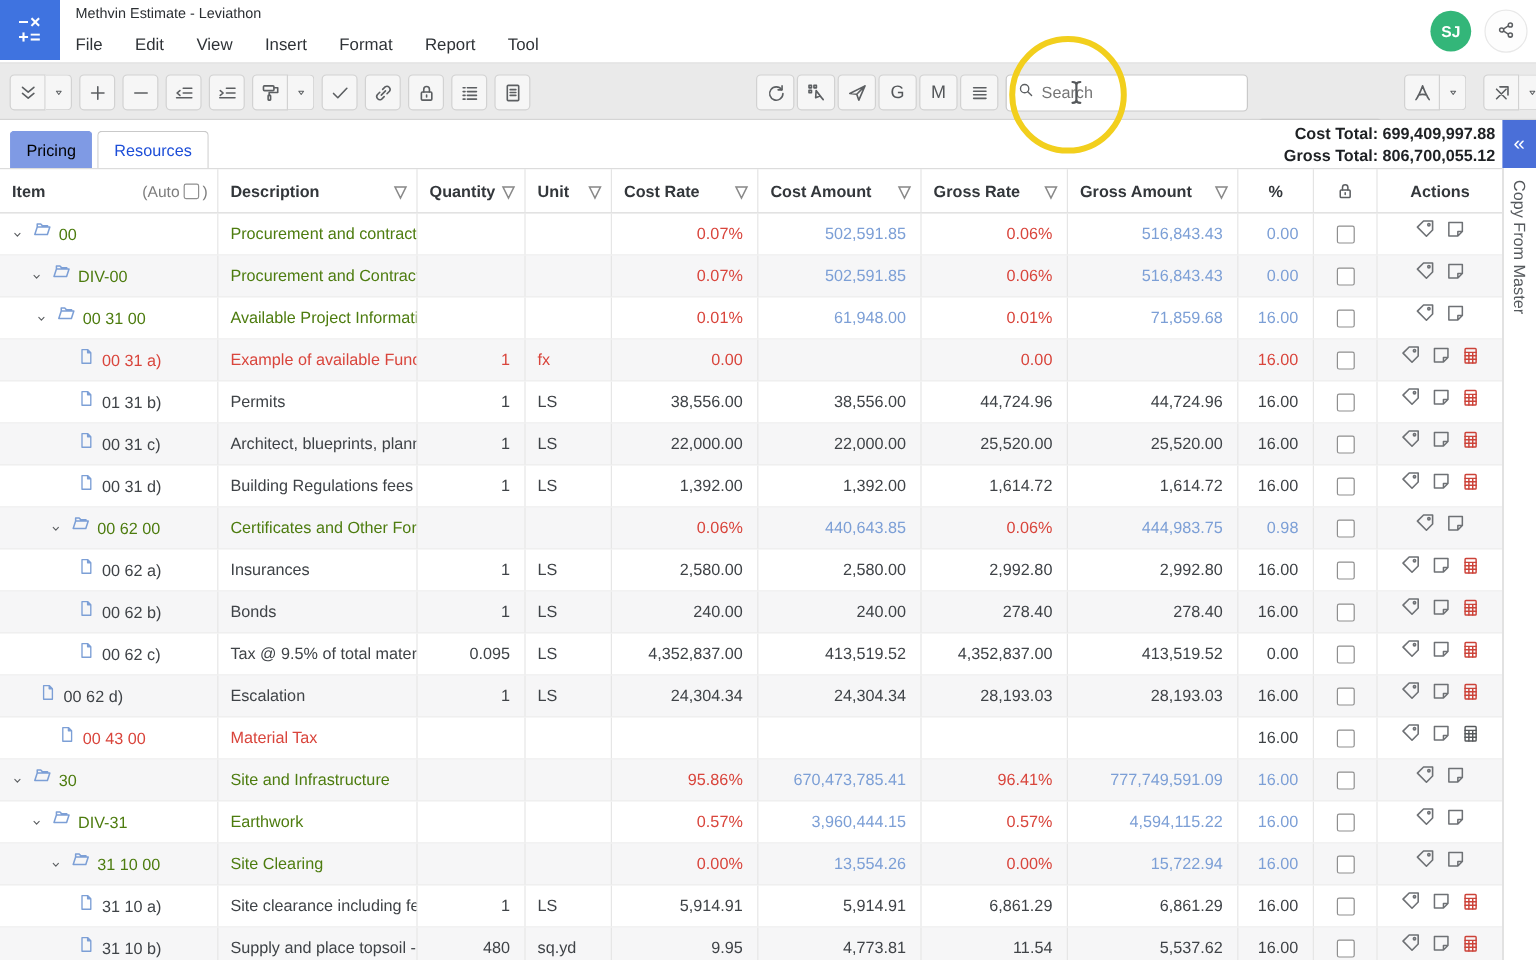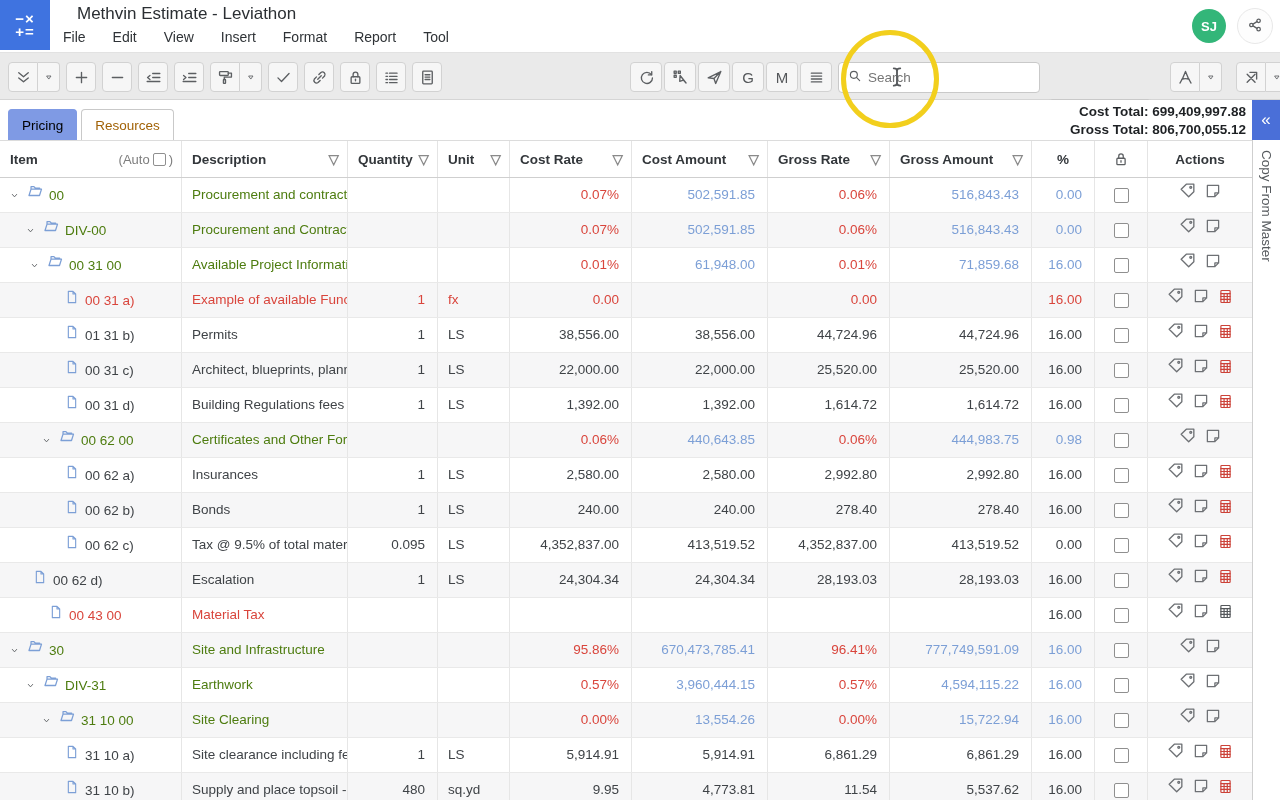--- a/index.html
+++ b/index.html
@@ -4,21 +4,21 @@
 <style>
   * { box-sizing: border-box; margin: 0; padding: 0; }
   html,body { width:1280px; height:800px; overflow:hidden; font-family:"Liberation Sans", sans-serif; background:#fff; }
   .app { position:relative; width:1280px; height:800px; }
 
   
   .topbar { position:absolute; left:0; top:0; width:1280px; height:52px; background:#fff; }
   .logo { position:absolute; left:0; top:0; width:50px; height:50px; background:#3f73e0; color:#fff;
           display:flex; flex-direction:column; align-items:center; justify-content:center;
           font-weight:bold; font-size:15px; line-height:13px; letter-spacing:1px; }
-  .title { position:absolute; left:63px; top:4px; font-size:17px; color:#2b2f33;margin-left:14px; }
+  .title { position:absolute; left:63px; top:4px; font-size:12px; color:#2b2f33; }
   .menubar { position:absolute; left:63px; top:29px; display:flex; gap:27px; }
   .menubar .mi { font-size:14px; color:#2f3337; cursor:default; }
   .avatar { position:absolute; left:1192px; top:9px; width:34px; height:34px; border-radius:50%;
             background:#33b679; color:#fff; font-size:13px; font-weight:bold;
             display:flex; align-items:center; justify-content:center; }
   .share-btn { position:absolute; left:1237px; top:8px; width:36px; height:36px; border-radius:50%;
             background:#fdfdfd; border:1px solid #e8e8e8; display:flex; align-items:center; justify-content:center; }
 
   
   .toolbar { position:absolute; left:0; top:52px; width:1280px; height:48px; background:#eaeaea;
@@ -41,21 +41,21 @@
   .markupbox { position:absolute; left:1048px; top:9px; width:104px; height:31px; background:#fff;
                border:1px solid #c9c9c9; border-radius:4px; display:flex; align-items:center; padding:0 1px;margin-top:37px; }
   .markupbox .mlabel { font-size:13.5px; color:#3c4043; flex:1; }
   .markupbox .munit  { font-size:12.5px; color:#8a8a8a; }
   .tb-exports { position:absolute; left:1170px; top:9px; display:flex; gap:8px; }
 
   
   .tabbar { position:absolute; left:0; top:100px; width:1280px; height:40px; background:#fff; }
   .tabs { position:absolute; left:8px; bottom:0; display:flex; gap:4px; align-items:flex-end; }
   .tab { height:31px; padding:0 13px; display:flex; align-items:center; font-size:13.5px;
-         border-radius:4px 4px 0 0; border:1px solid #c9c9c9; border-bottom:none; background:#fff; color:#a16207; }
+         border-radius:4px 4px 0 0; border:1px solid #c9c9c9; border-bottom:none; background:#fff; color:#1d4ed8; }
   .tab.active { background:#7f9ae4; border-color:#7f9ae4; color:#000000; }
   .totals { position:absolute; right:34px; top:3px; text-align:right; font-size:13.5px; font-weight:bold;
             color:#1e2124; line-height:18px; }
   .collapse-btn { position:absolute; left:1252px; top:100px; width:28px; height:40px; background:#4a6fd8;
             color:#fff; font-size:17px; display:flex; align-items:center; justify-content:center; }
 
   
   .grid { position:absolute; left:0; top:140px; width:1252px; height:660px; overflow:hidden; background:#fff; }
   .ghead { display:flex; height:38px; border-top:1px solid #dcdcdc; border-bottom:1px solid #cfcfcf; background:#fff; }
   .ghead .hc { display:flex; align-items:center; font-size:13.5px; font-weight:bold; color:#33373b;

